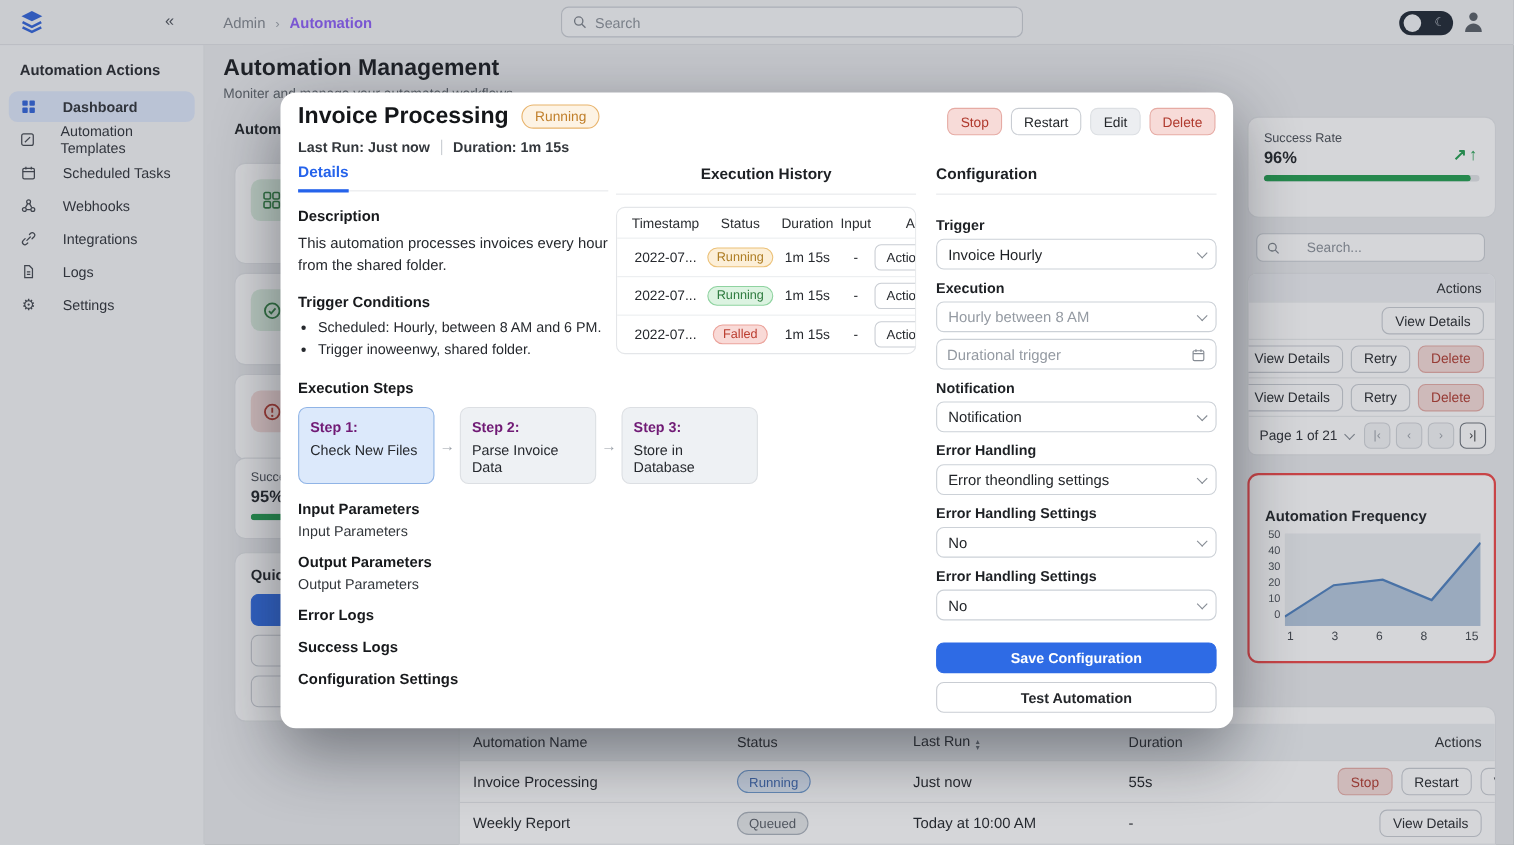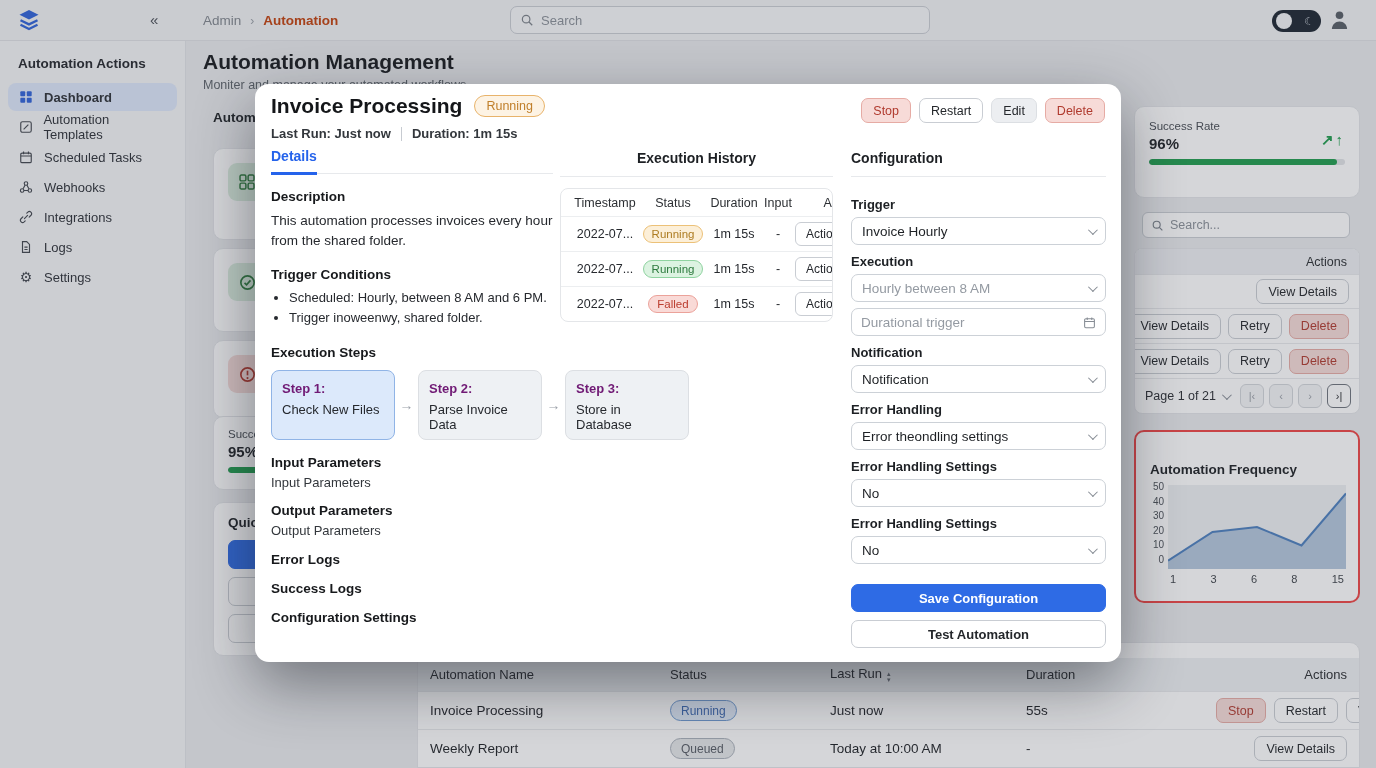--- a/index.html
+++ b/index.html
@@ -6,33 +6,33 @@
   body { background:#8d9299; font-family:"Liberation Sans", sans-serif; }
   .screen { position:relative; width:1376px; height:768px; background:#e9ebed; overflow:hidden; font-size:13px; color:#1d2024; }
 
   
   .navbar { position:absolute; left:0; top:0; width:1376px; height:41px; background:#f1f2f4; border-bottom:1px solid #dfe1e5; z-index:10; }
   .logo { position:absolute; left:16px; top:7px; width:26px; height:26px; }
   .collapse { position:absolute; left:150px; top:11px; font-size:15px; color:#4a4f56; cursor:pointer; }
   .crumbs { position:absolute; left:203px; top:13px; display:flex; gap:9px; align-items:center; font-size:13.5px; }
   .crumb-a { color:#80868d; }
   .crumb-sep { color:#9aa0a7; font-size:12px; }
-  .crumb-b { color:#c2410c; font-weight:700; }
+  .crumb-b { color:#8b5cf6; font-weight:700; }
   .nav-search { position:absolute; left:510px; top:6px; width:420px; height:28px; background:#f7f8f9; border:1px solid #c9cdd3; border-radius:7px; display:flex; align-items:center; padding:0 9px; gap:7px; }
   .nav-search input { border:0; outline:0; background:transparent; font-size:13px; color:#30343a; width:100%; font-family:"Liberation Sans", sans-serif; }
   .nav-search input::placeholder, .rp-search input::placeholder { color:#8a9098; }
   .toggle { position:absolute; left:1272px; top:10px; width:49px; height:22px; border-radius:11px; background:#1c2530; display:flex; align-items:center; justify-content:space-between; padding:0 4px; cursor:pointer; }
   .knob { width:16px; height:16px; border-radius:50%; background:#f2f4f6; }
   .moon { color:#cfd6df; font-size:11px; line-height:1; margin-right:3px; }
   .avatar { position:absolute; left:1330px; top:9px; }
 
   
   .sidebar { position:absolute; left:0; top:41px; width:186px; height:727px; background:#f4f5f7; border-right:1px solid #e1e3e7; z-index:5; }
   .sb-title { font-size:13.5px; font-weight:700; color:#24272c; padding:15px 18px 10px; }
-  .sb-item { display:flex; align-items:center; gap:10px; height:28px; margin:2px 8px; padding:0 10px; border-radius:8px; color:#2c3036; cursor:pointer; }
+  .sb-item { display:flex; align-items:center; gap:23px; height:28px; margin:2px 8px; padding:0 10px; border-radius:8px; color:#2c3036; cursor:pointer; }
   .sb-item.active { background:#dde7fa; font-weight:700; }
   .sb-ico { width:16px; display:flex; justify-content:center; color:#41464d; font-size:14px; line-height:1; }
   .sb-label { font-size:13px; }
 
   
   .page-title { position:absolute; left:203px; top:50px; font-size:21px; font-weight:700; color:#17191d; }
   .page-sub { position:absolute; left:203px; top:78px; font-size:12.5px; color:#5c6269; }
 
   
   .ov-title { position:absolute; left:213px; top:110px; font-size:13.5px; font-weight:700; }
@@ -46,21 +46,21 @@
   .bar > div { height:100%; background:#1f9d4d; border-radius:3px; }
   .pw95 { width:95%; } .pw96 { width:96%; }
   .qa-card { position:absolute; left:213px; top:502px; width:205px; background:#fff; border:1px solid #e3e5e8; border-radius:10px; padding:12px 14px; }
   .qa-title { font-size:13.5px; font-weight:700; margin-bottom:10px; }
   .qa-btn { width:100%; height:29px; border-radius:7px; border:1px solid #c9cdd3; background:#fff; font-size:13px; display:flex; align-items:center; justify-content:center; margin-top:8px; cursor:pointer; color:#24272b; }
   .qa-btn.primary { background:#2e6be5; border-color:#2e6be5; color:#fff; font-weight:600; margin-top:0; }
 
   
   .rp-success { position:absolute; left:1134px; top:106px; width:226px; height:92px; background:#fff; border:1px solid #e3e5e8; border-radius:10px; padding:13px 14px; }
   .rp-trends { position:absolute; right:14px; top:24px; color:#1f9d4d; font-size:15px; font-weight:700; letter-spacing:2px; }
-  .rp-search { position:absolute; left:1142px; top:212px; width:208px; height:26px; background:#fff; border:1px solid #c9cdd3; border-radius:6px; display:flex; align-items:center; gap:6px; padding:0 8px; }
+  .rp-search { position:absolute; left:1142px; top:212px; width:208px; height:26px; background:#fff; border:1px solid #c9cdd3; border-radius:6px; display:flex; align-items:center; gap:24px; padding:0 8px; }
   .rp-search input { border:0; outline:0; width:100%; font-size:12.5px; background:transparent; font-family:"Liberation Sans", sans-serif; }
   .rp-table { position:absolute; left:1134px; top:248px; width:226px; background:#fff; border:1px solid #e3e5e8; border-radius:8px; overflow:hidden; }
   .rp-head { height:25px; background:#edeff2; display:flex; align-items:center; justify-content:flex-end; padding:0 12px; font-size:12.5px; color:#2a2d31; }
   .rp-row { display:flex; justify-content:flex-end; align-items:center; gap:7px; padding:0 10px; border-top:1px solid #e8eaec; }
   .rp-row.h34 { height:34px; } .rp-row.h35 { height:35px; }
   .rp-pager { display:flex; justify-content:space-between; align-items:center; height:35px; border-top:1px solid #e8eaec; padding:0 8px 0 10px; }
   .pg-label { font-size:12.5px; color:#2b2e33; display:flex; align-items:center; gap:6px; }
   .pg-btns { display:flex; gap:5px; }
   .pg-btn { width:24px; height:24px; border:1px solid #d3d6da; border-radius:6px; background:#f4f5f7; color:#9aa0a7; font-size:11px; display:flex; align-items:center; justify-content:center; cursor:pointer; }
   .pg-btn.on { border-color:#6d737b; color:#2a2d31; background:#fff; }

